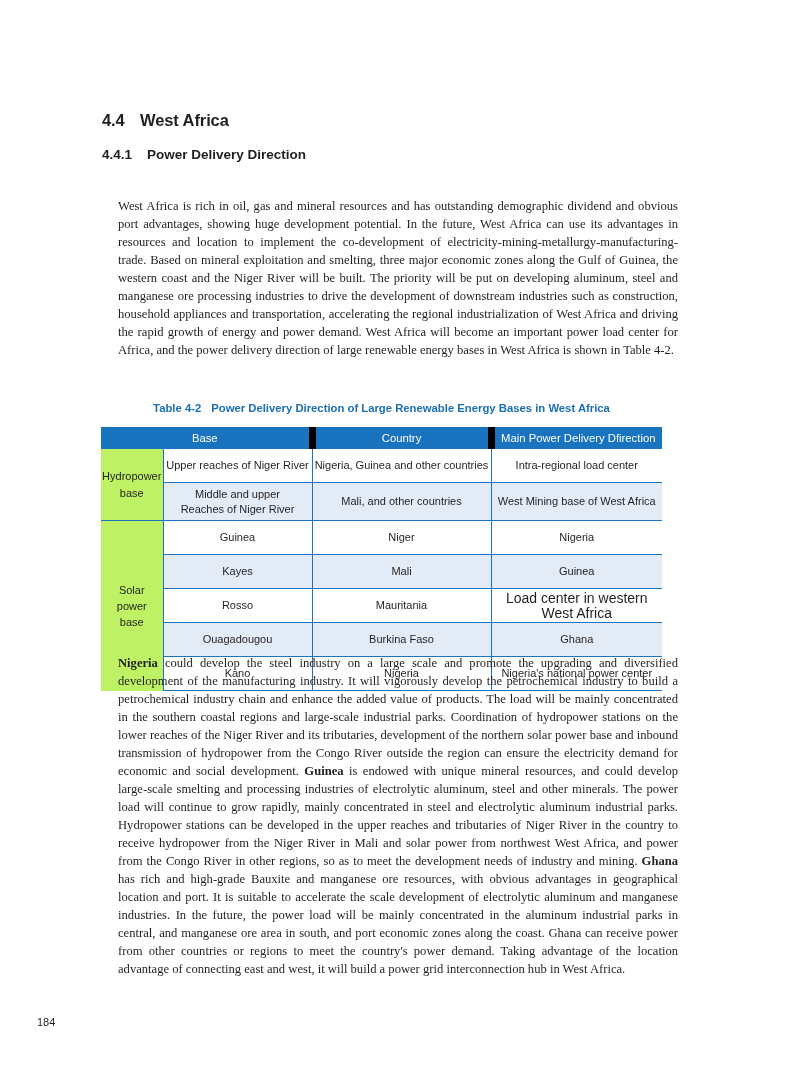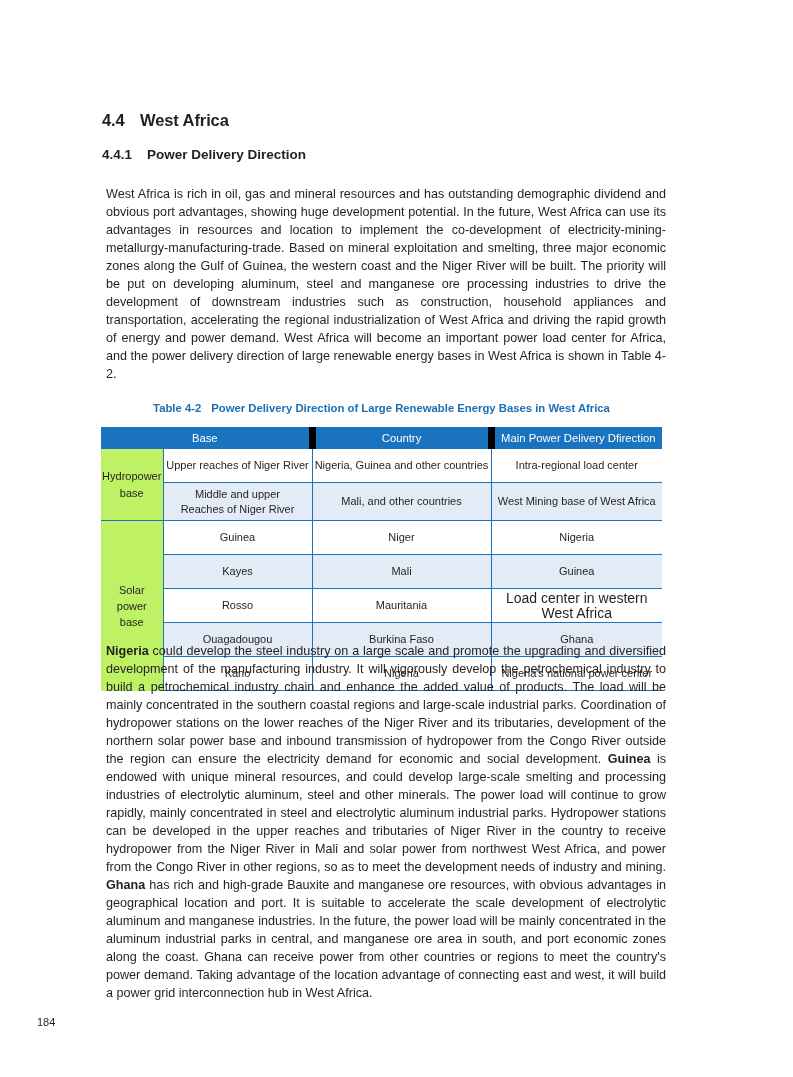--- a/index.html
+++ b/index.html
@@ -3,21 +3,21 @@
 <meta charset="utf-8">
 <style>
   html, body { margin: 0; padding: 0; background: #ffffff; }
   body { width: 793px; height: 1077px; position: relative; overflow: hidden;
          font-family: "Liberation Sans", sans-serif; color: #231f20; }
   .h2 { position: absolute; left: 102px; top: 111px; font-size: 16.5px; font-weight: bold; margin: 0; letter-spacing: -0.1px; }
   .h2 .num { display: inline-block; width: 38px; }
   .h3 { position: absolute; left: 102px; top: 147px; font-size: 13.5px; font-weight: bold; margin: 0; }
   .h3 .num { display: inline-block; width: 45px; }
   .para { position: absolute; left: 102px; width: 560px; font-size: 12.6px; line-height: 18px;
-          text-align: justify; margin: 4px; color: #231f20; }
+          text-align: justify; margin: 16px; color: #231f20; font-family: Liberation Serif, serif; }
   .para b { font-weight: bold; color: #231f20; }
   #p1 { top: 181px; }
   #p2 { top: 638px; }
   .caption { position: absolute; left: 101px; width: 561px; top: 402px; text-align: center;
              font-size: 11.3px; font-weight: bold; color: #1b6fb5; margin: 0; }
   .caption .num { margin-right: 10px; }
   table.data { position: absolute; left: 101px; top: 427px; width: 561px; border-collapse: collapse;
                font-size: 11px; color: #231f20; table-layout: fixed; }
   table.data th { background: #1a73bf; color: #ffffff; font-weight: normal; height: 22px; padding: 0;
                   border-left: 7px solid #000000; text-align: center; font-size: 11.3px; }

